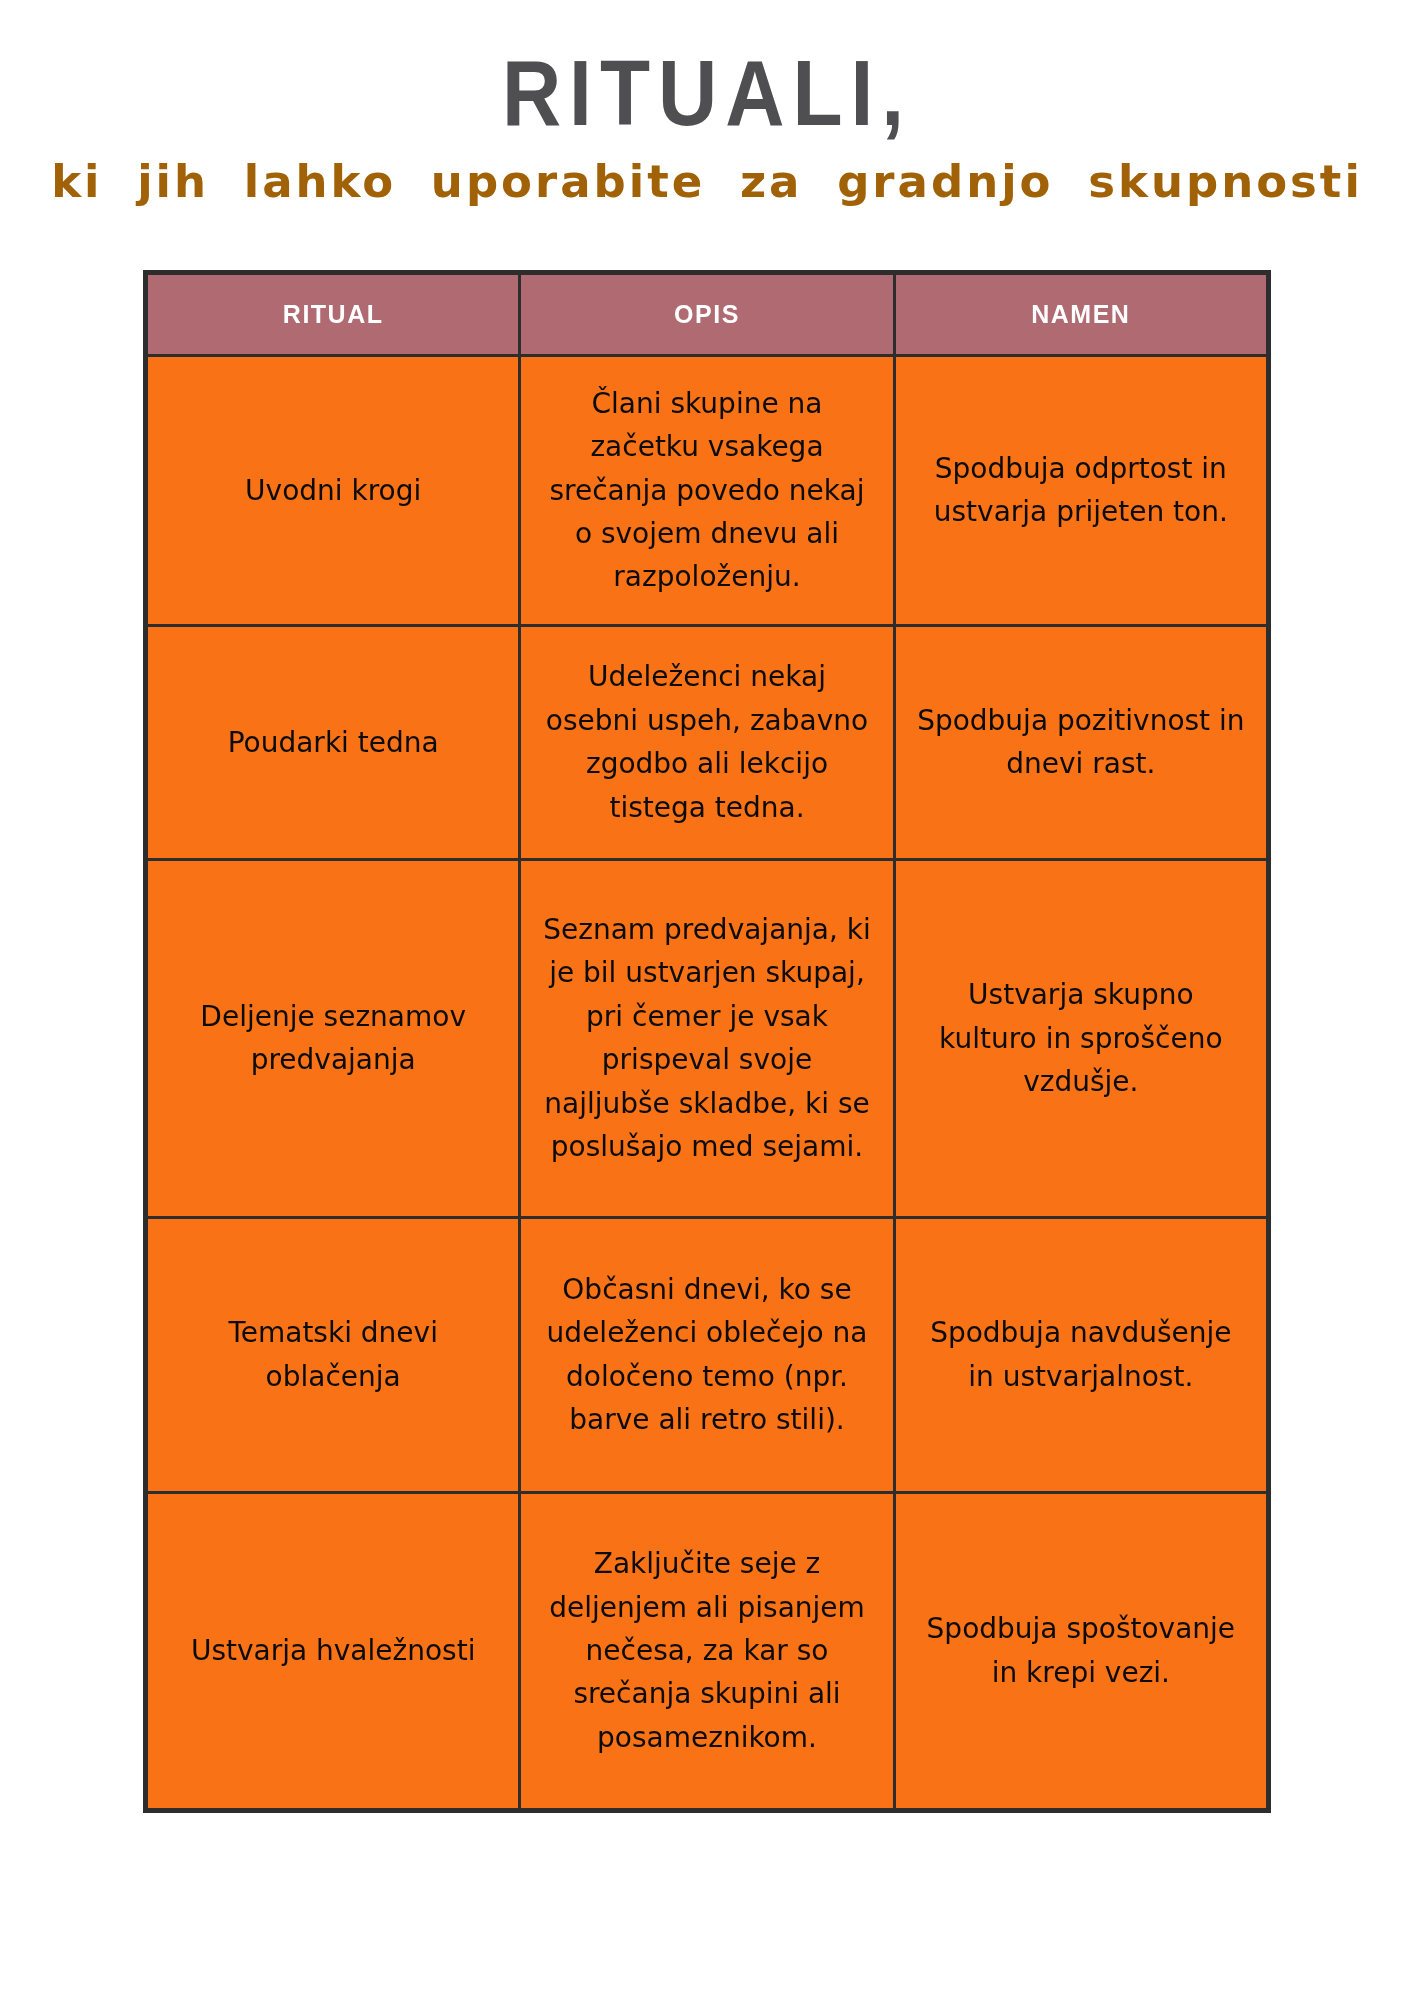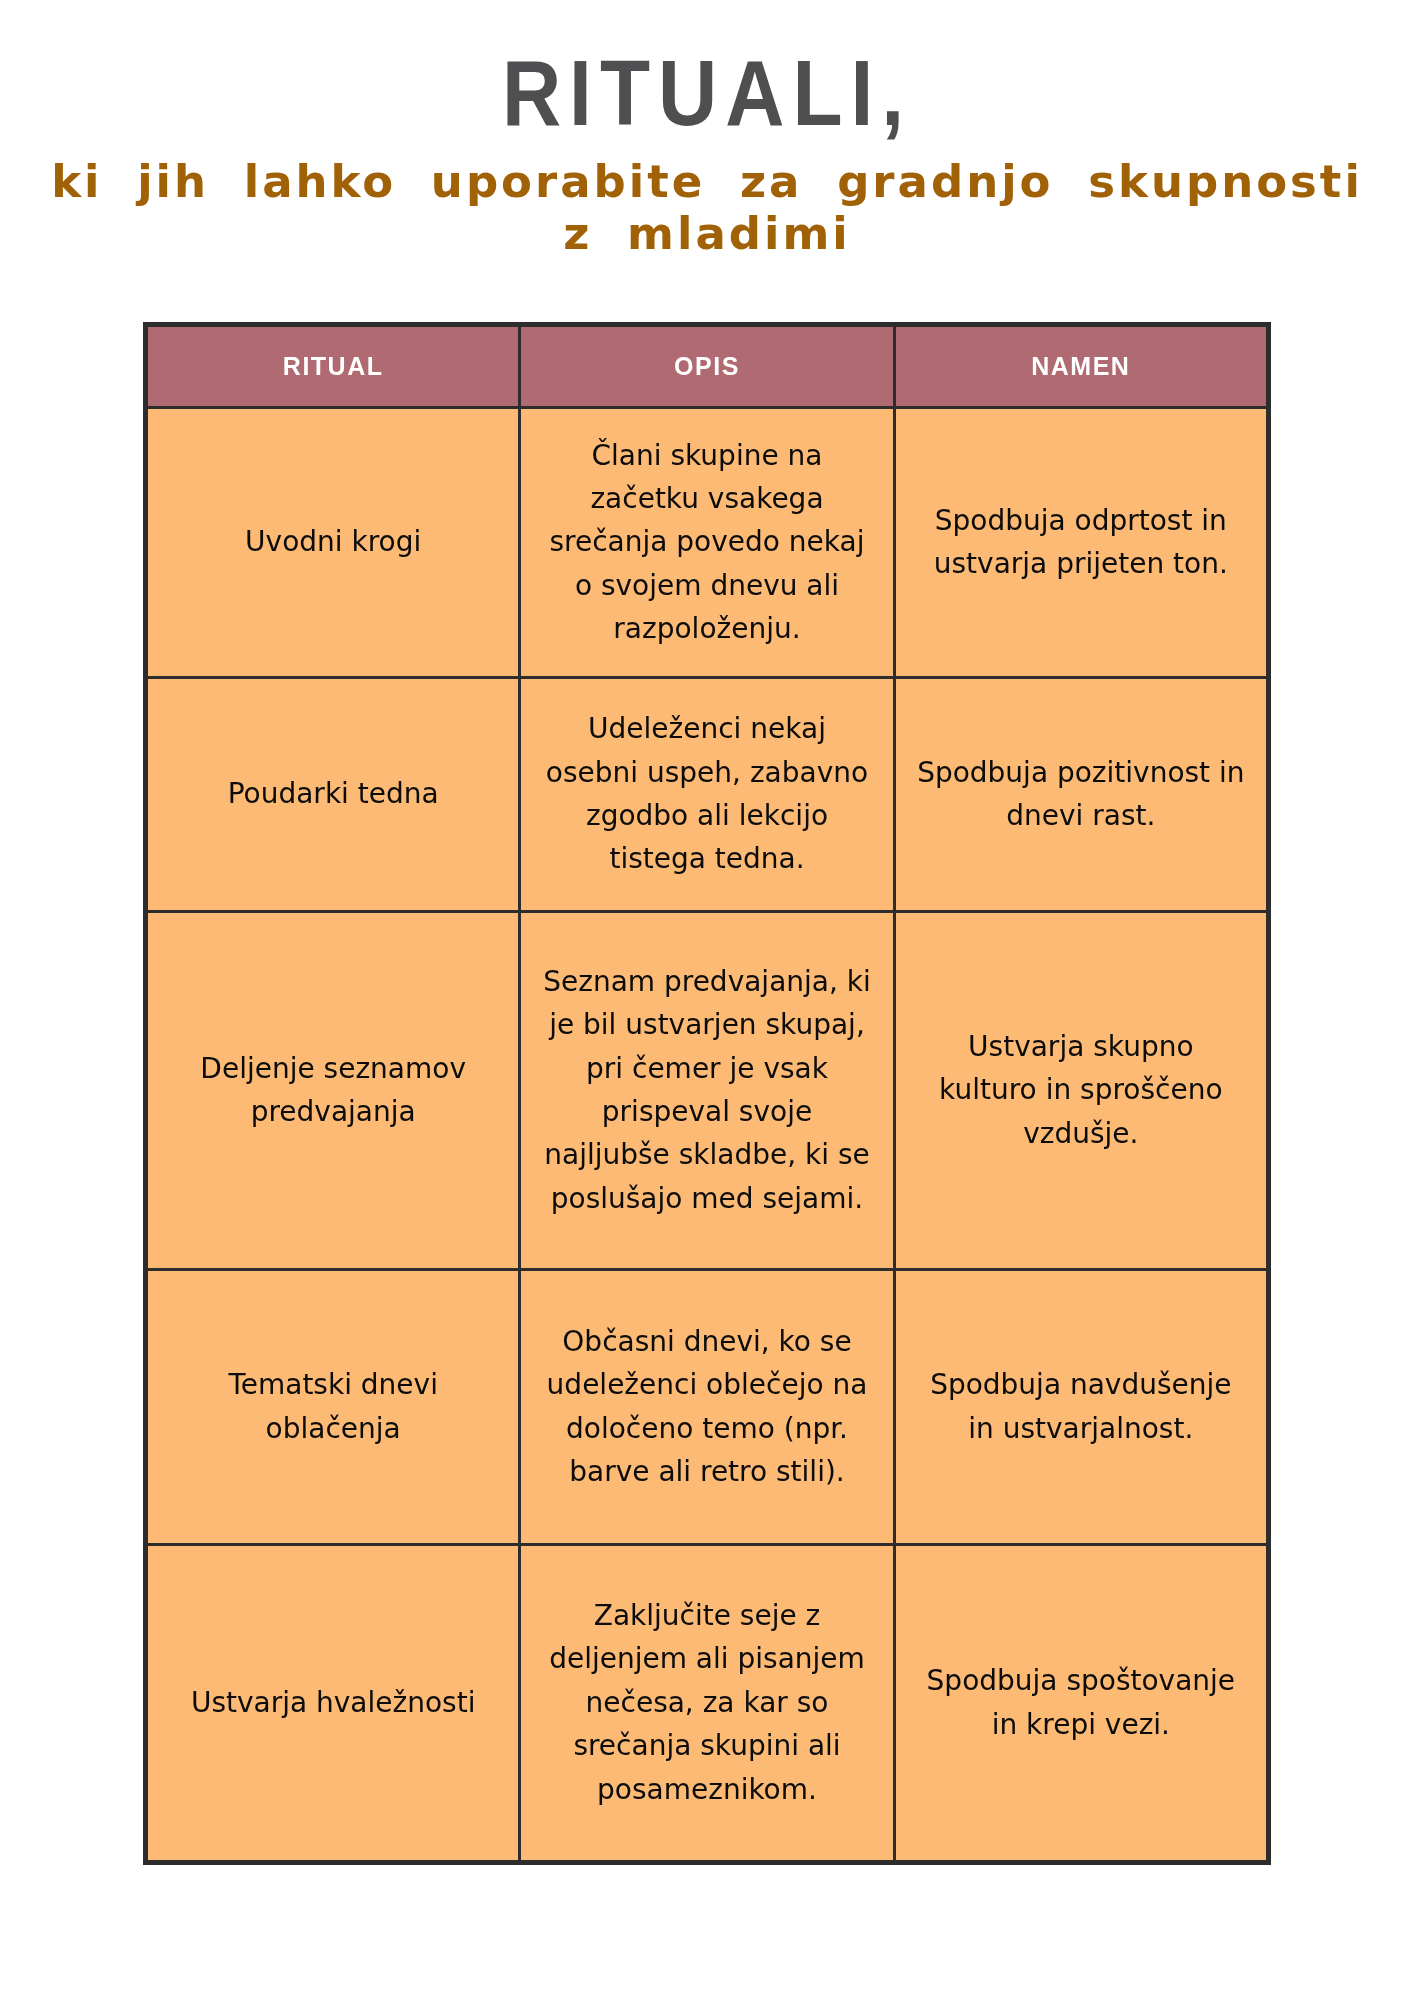--- a/index.html
+++ b/index.html
@@ -61,39 +61,38 @@
     vertical-align: middle;
     font-family: "Liberation Sans", sans-serif;
   }
   table.rituals td {
     text-align: center;
     vertical-align: middle;
     font-size: 28px;
     line-height: 1.55;
     padding: 24px 20px;
     color: #0c0c0c;
-    background: #fdba74;
+    background: #f97316;
   }
   
   tr.row-0 td { height: 270px; }
   tr.row-1 td { height: 234px; }
   tr.row-2 td { height: 358px; }
   tr.row-3 td { height: 275px; }
   tr.row-4 td { height: 318px; }
 </style>
 </head>
 <body>
 
 <div class="page">
 
   <h1 class="title">RITUALI,</h1>
 
   <div class="subtitle">
     <span class="line">ki jih lahko uporabite za gradnjo skupnosti</span>
-    <span class="line">z mladimi</span>
   </div>
 
   <table class="rituals">
     <thead>
       <tr>
         <th>RITUAL</th>
         <th>OPIS</th>
         <th>NAMEN</th>
       </tr>
     </thead>

